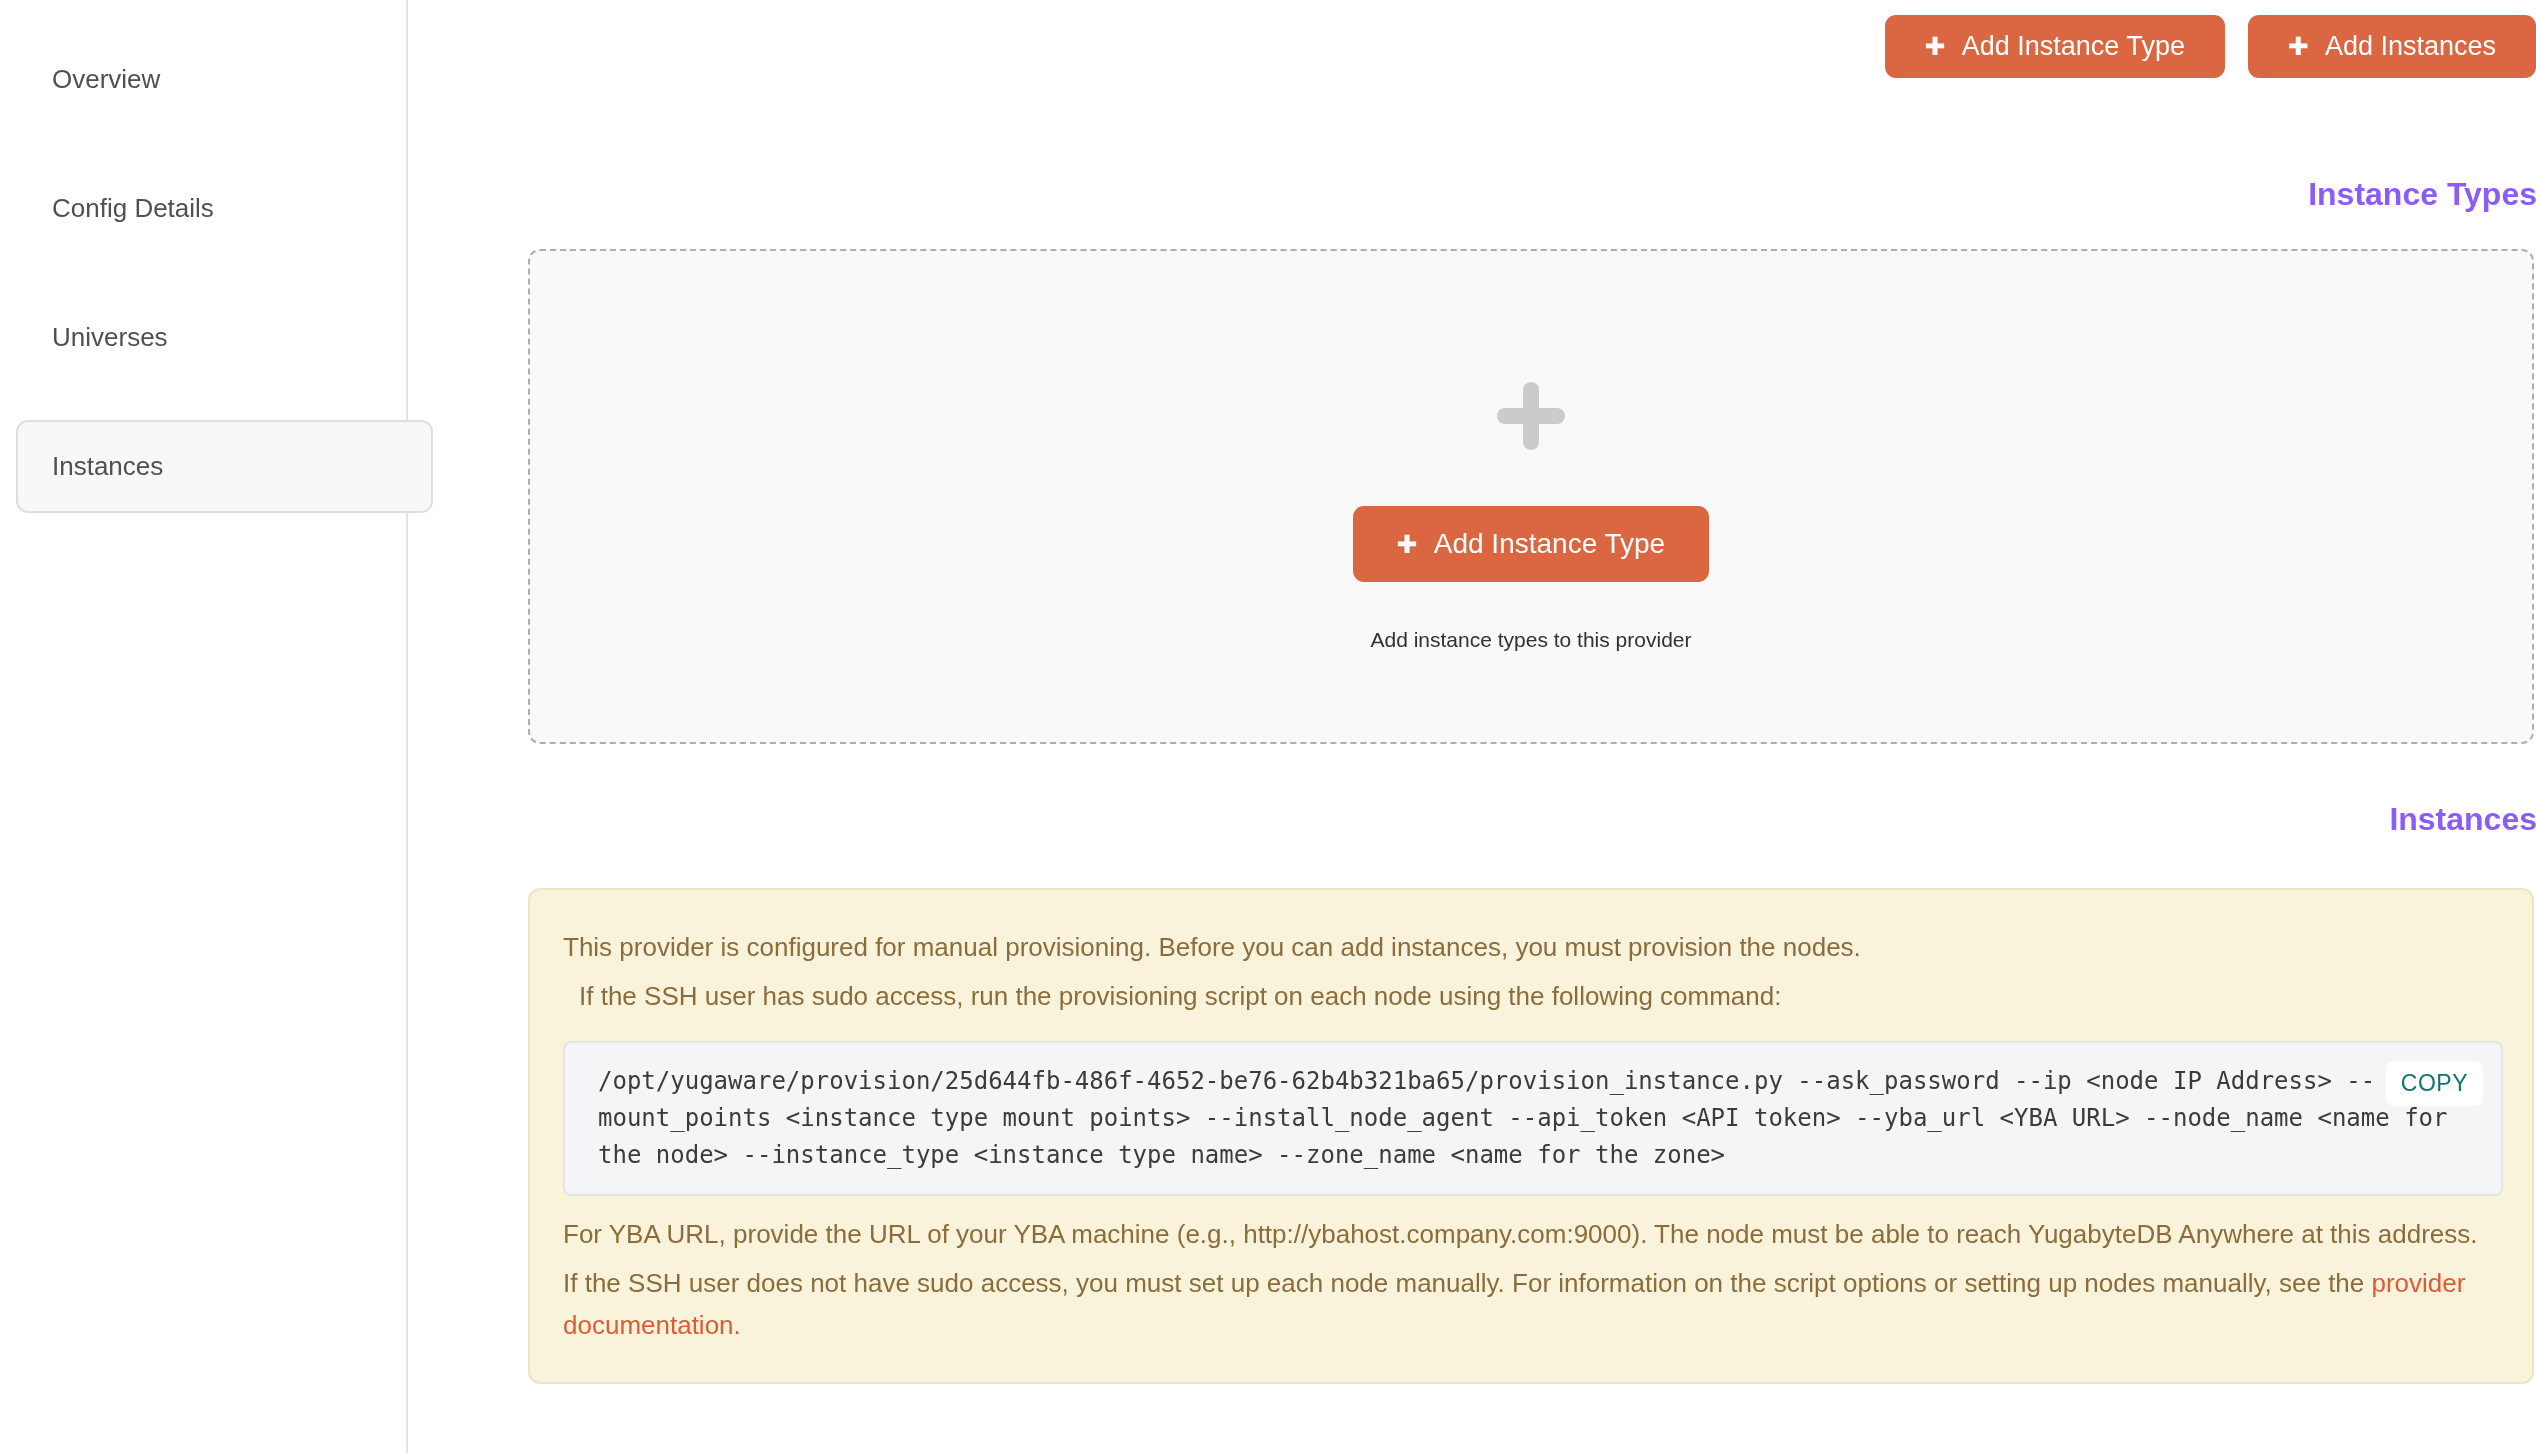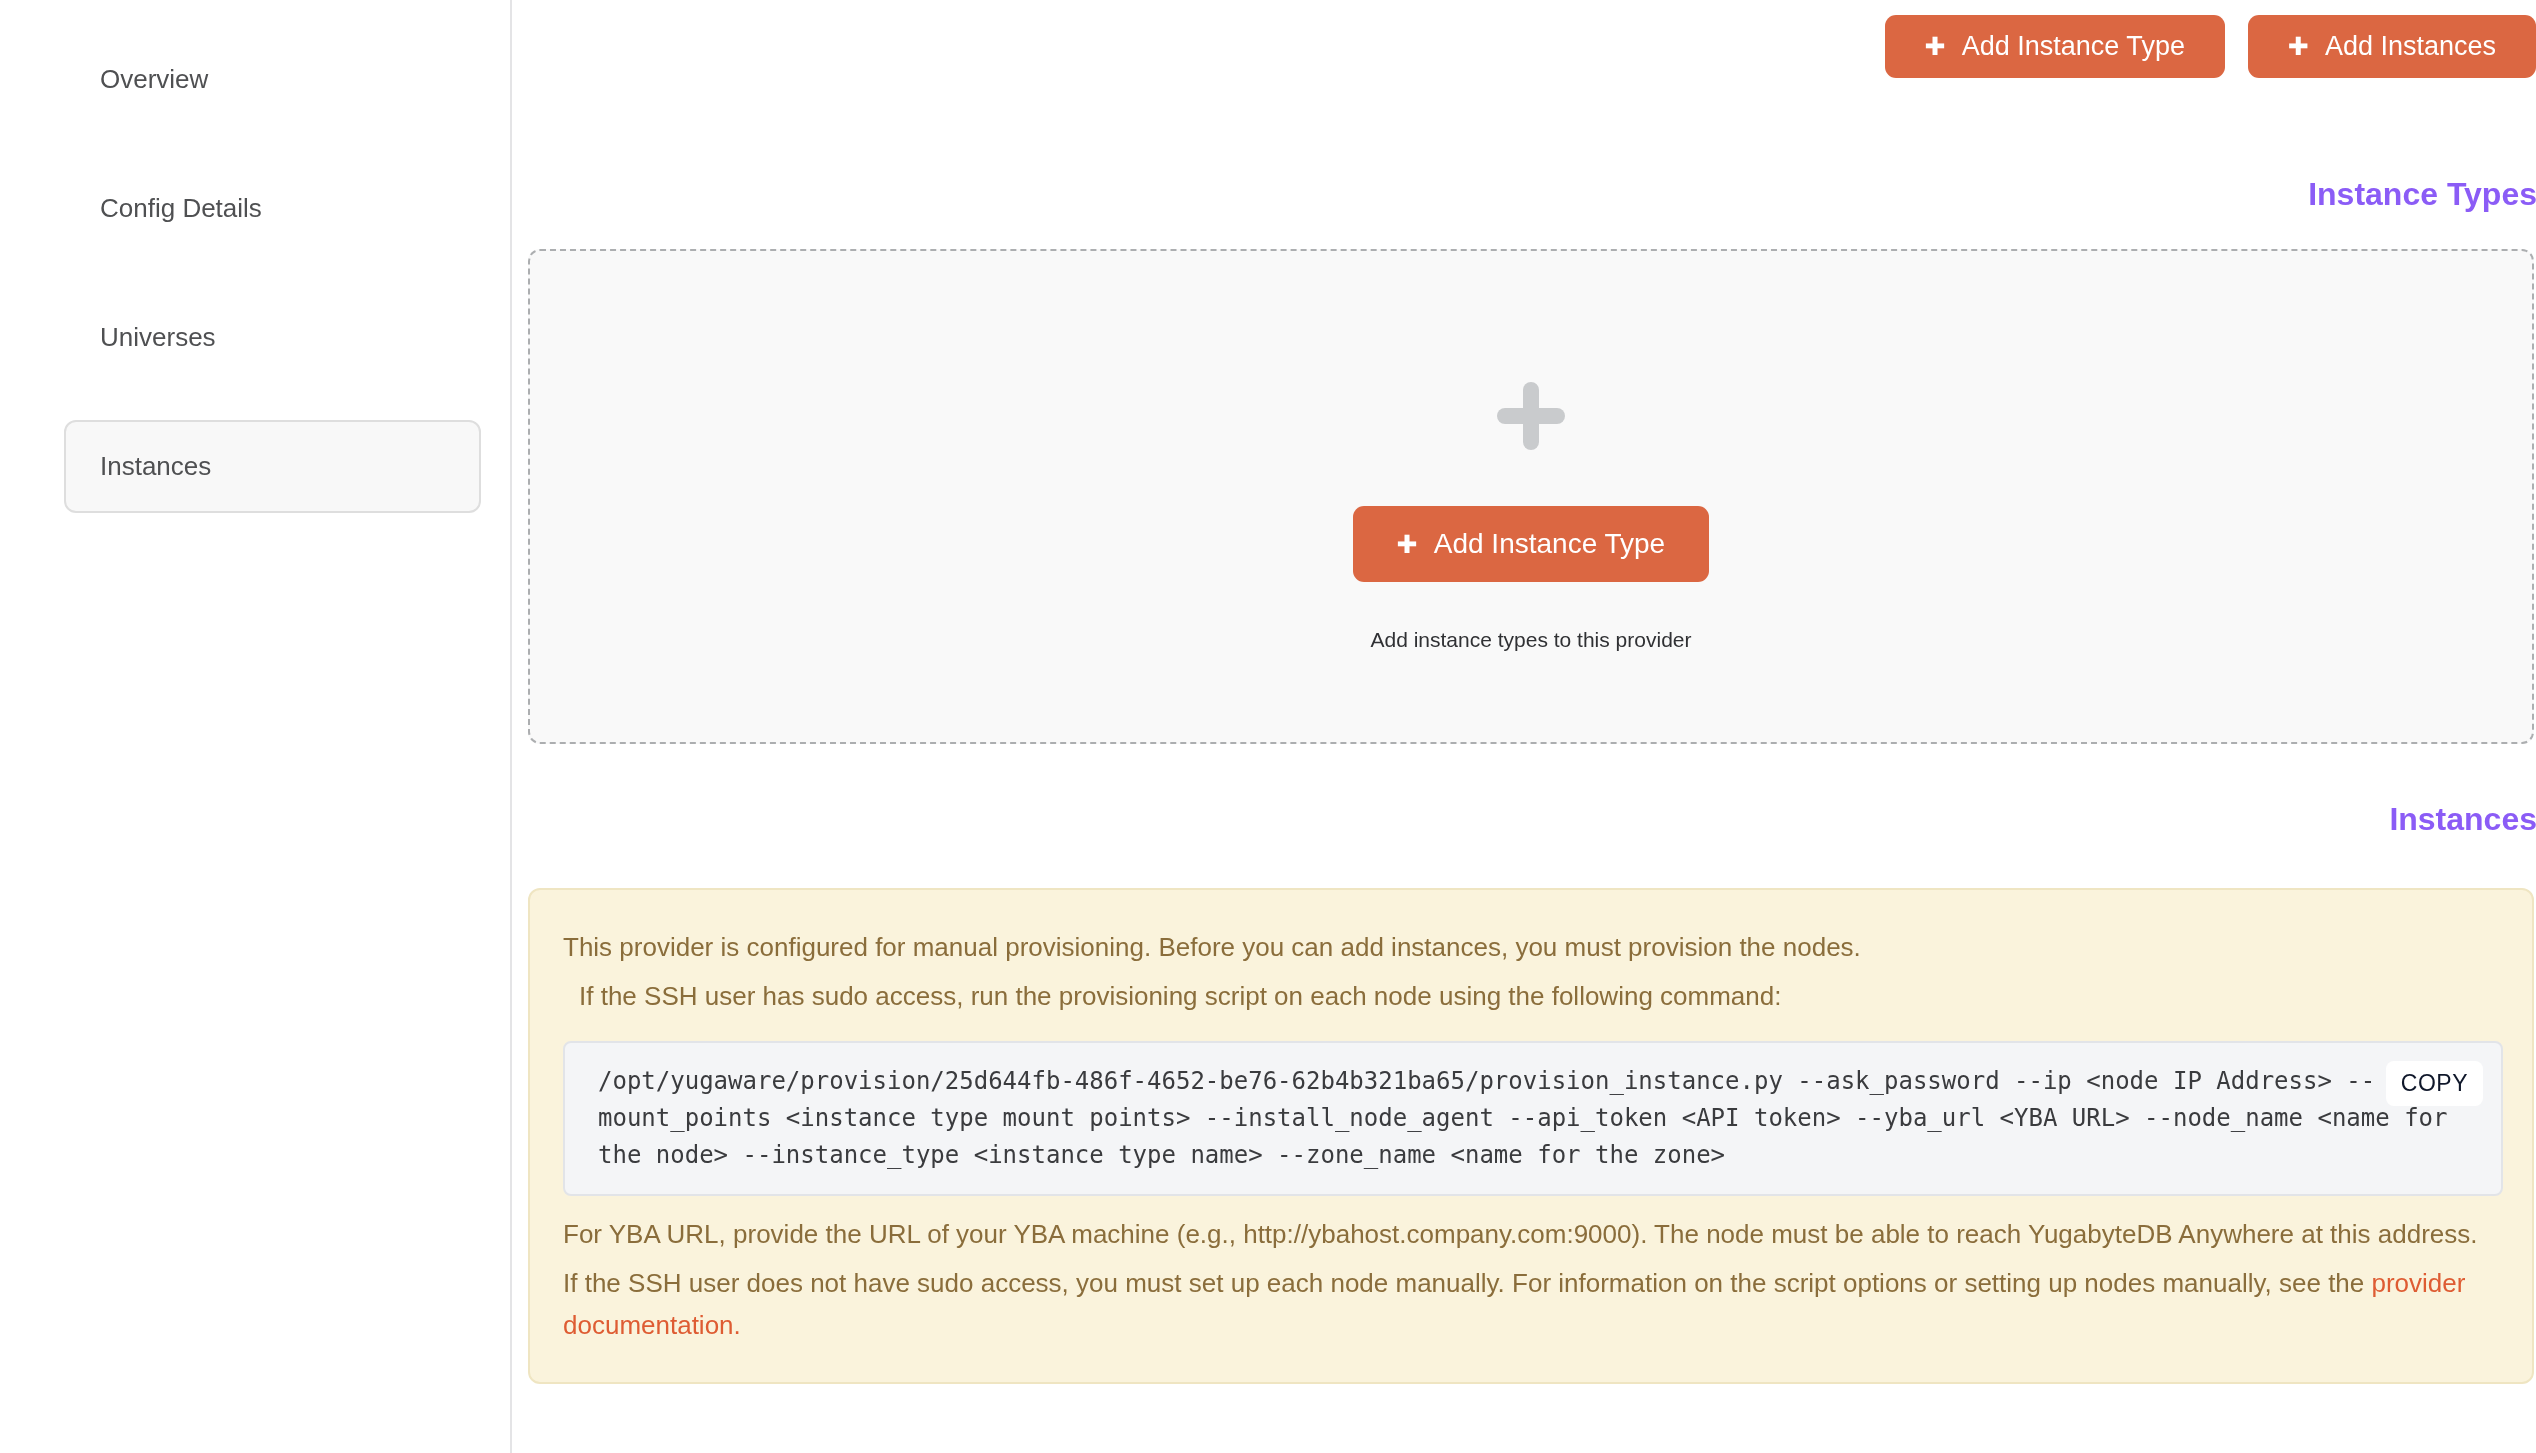--- a/index.html
+++ b/index.html
@@ -1,22 +1,22 @@
 <!DOCTYPE html>
 <html><head>
 <meta charset="utf-8">
 <style>
   * { margin:0; padding:0; box-sizing:border-box; }
   html,body { width:2536px; height:1454px; background:#fff;
     font-family:"Liberation Sans", sans-serif; -webkit-font-smoothing:antialiased; }
   .page { position:relative; width:2536px; height:1454px; overflow:hidden; background:#fff; }
 
   
-  .sidebar { position:absolute; left:0; top:0; width:464px; height:1454px;
-    border-right:2px solid #E4E4E6; padding-top:33px; background:#fff;margin-left:48px; }
+  .sidebar { position:absolute; left:0; top:0; width:408px; height:1454px;
+    border-right:2px solid #E4E4E6; padding-top:33px; background:#fff; }
   .side-item { width:417px; height:93px; margin:0 0 36px 16px; display:flex; align-items:center;
     padding-left:34px; font-size:26px; color:#4F5052; border:2px solid transparent;
     border-radius:12px; cursor:pointer; }
   .side-item.selected { background:#F8F8F8; border-color:#DEDEDE; }
 
   
   .main { position:absolute; left:482px; top:0; width:2055px; height:1454px; padding-left:46px; }
 
   .topbar { display:flex; justify-content:flex-end; gap:23px; padding:15px 1px 0 0; }
   .btn-orange { display:flex; align-items:center; justify-content:center; gap:16px;
@@ -46,21 +46,21 @@
   .notice p { line-height:34px; }
   .notice .p2 { margin-top:15px;margin-left:16px; }
   .notice .p3 { margin-top:18px; line-height:40px; }
   .notice .p4 { margin-top:8px; line-height:42px; }
   .doc-link { color:#DE5C33; cursor:pointer; }
 
   .codeblock { position:relative; margin-top:28px; width:1940px; background:#F4F5F7;
     border:2px solid #E2E4E8; border-radius:8px; padding:20px 33px;
     font-family:"DejaVu Sans Mono", monospace; font-size:24px; line-height:37px; color:#3A3B3E; }
   .codeblock pre { font-family:inherit; white-space:pre-wrap; word-wrap:break-word; }
-  .copy-btn { position:absolute; top:18px; right:18px; background:#FFFFFF; color:#0f172a;
+  .copy-btn { position:absolute; top:18px; right:18px; background:#FFFFFF; color:#0f766e;
     border:none; border-radius:8px; padding:9px 15px; font-size:23px; letter-spacing:0.5px;
     font-family:"Liberation Sans", sans-serif; cursor:pointer; }
 </style>
 </head>
 <body>
 
 <div class="page">
 
   <nav class="sidebar">
     <div class="side-item">Overview</div>

